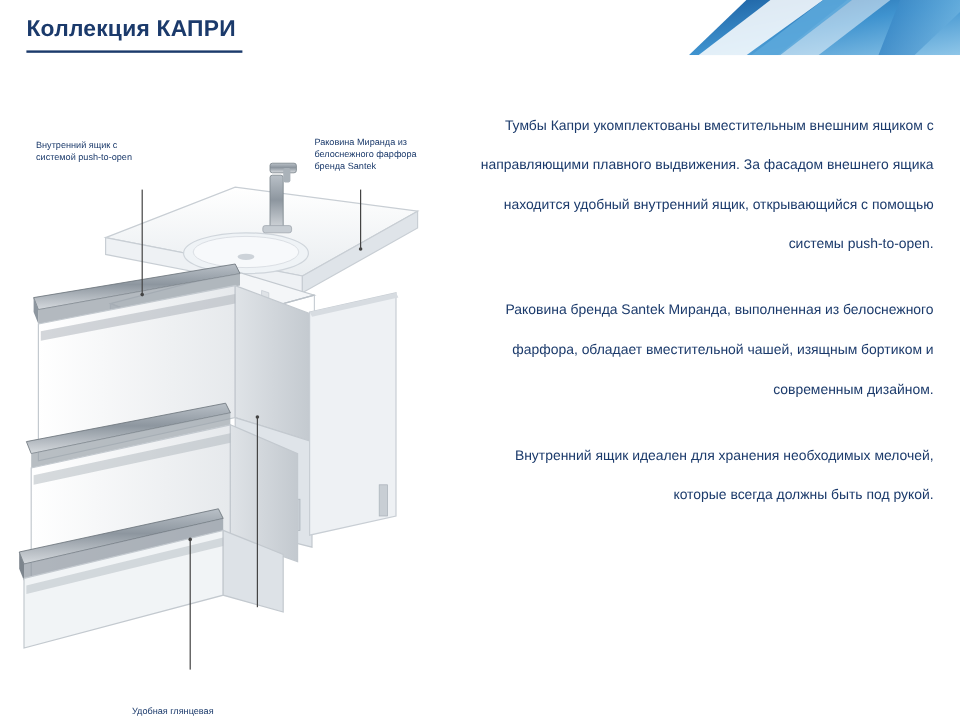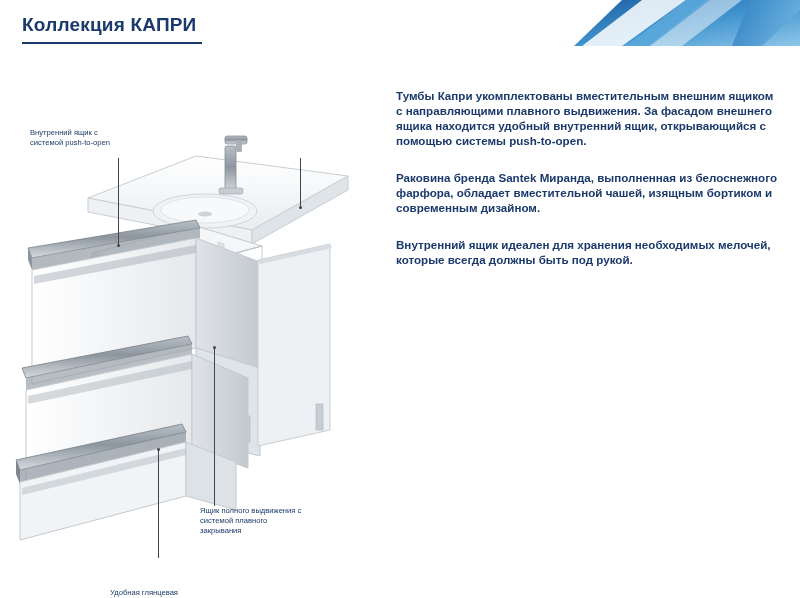--- a/index.html
+++ b/index.html
@@ -53,44 +53,43 @@
   
   .text-column {
     position: absolute;
     left: 396px;
     top: 88px;
     width: 382px;
   }
   .para {
     font-size: 11.6px;
     color: #1b3a6b;
-    line-height: 15px;
+    line-height: 33px;
     margin: 0 0 22px 0;
-    text-align: left;
-    font-weight: bold;
+    text-align: right;
   }
 
   
   .illustration {
     position: absolute;
     left: 0;
     top: 48px;
     width: 396px;
     height: 550px;
   }
 
   
   .callout {
     position: absolute;
     font-size: 7.6px;
     line-height: 10px;
     color: #1b3a6b;
     white-space: pre-line;
   }
-  .callout-1 { left: 30px;  top: 80px;  width: 110px; }
+  .callout-1 { left: 30px;  top: 68px;  width: 110px; }
   .callout-2 { left: 262px; top: 66px;  width: 110px; }
   .callout-3 { left: 200px; top: 458px; width: 150px; }
   .callout-4 { left: 110px; top: 512px; width: 120px; margin-top: 28px; }
 
   .leader {
     position: absolute;
     background: #444;
   }
   .dot {
     position: absolute;
@@ -221,23 +220,23 @@
 
   <div class="leader" style="left:214px;top:300px;width:1px;height:158px;"></div>
   <div class="dot" style="left:213px;top:298px;"></div>
 
   <div class="leader" style="left:158px;top:402px;width:1px;height:108px;"></div>
   <div class="dot" style="left:157px;top:400px;"></div>
 
   
   <div class="callout callout-1">Внутренний ящик с
 системой push-to-open</div>
-  <div class="callout callout-3">Ящик полного выдвижения с
-системой плавного
-закрывания</div>
+  <div class="callout callout-2">Раковина Миранда из
+белоснежного фарфора
+бренда Santek</div>
   <div class="callout callout-4">Удобная глянцевая
 профильная ручка</div>
 </div>
 
 <div class="text-column">
   <p class="para">Тумбы Капри  укомплектованы вместительным внешним ящиком с направляющими плавного выдвижения. За фасадом внешнего ящика находится удобный внутренний ящик, открывающийся с помощью системы push-to-open.</p>
   <p class="para">Раковина бренда Santek Миранда, выполненная из белоснежного фарфора, обладает вместительной чашей, изящным бортиком  и современным дизайном.</p>
   <p class="para">Внутренний ящик идеален для хранения необходимых мелочей, которые всегда должны быть под рукой.</p>
 </div>
 

